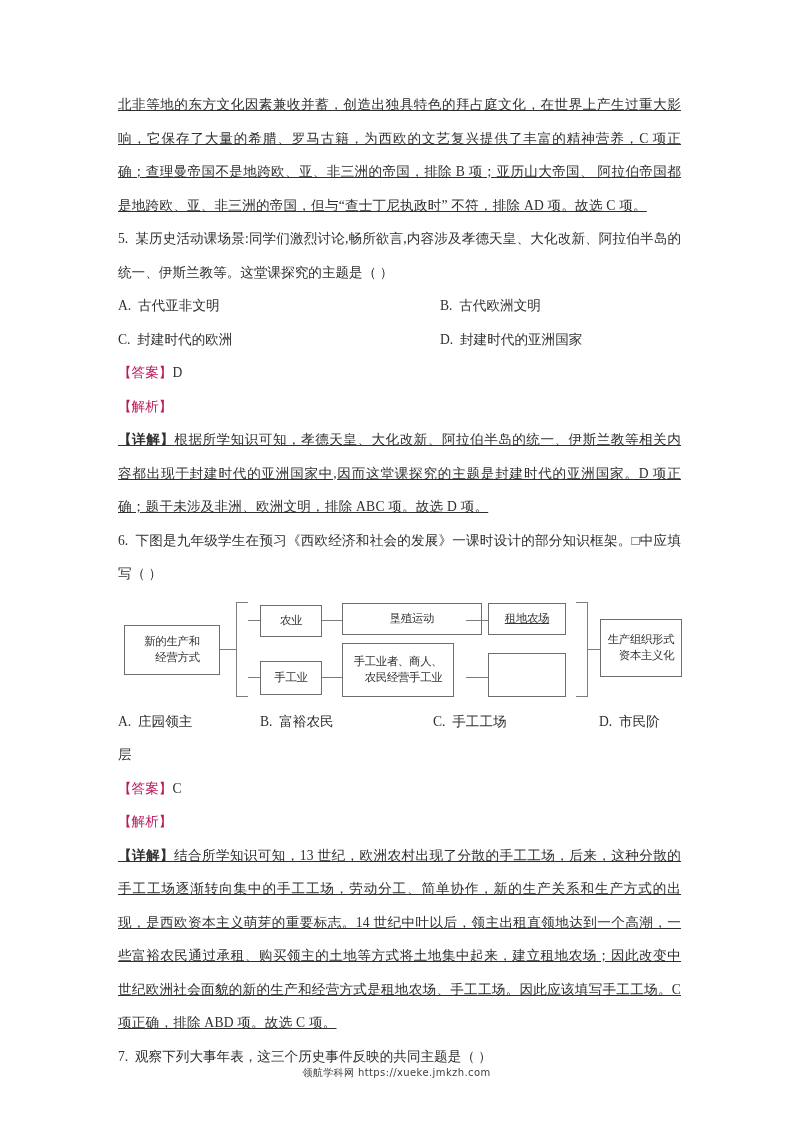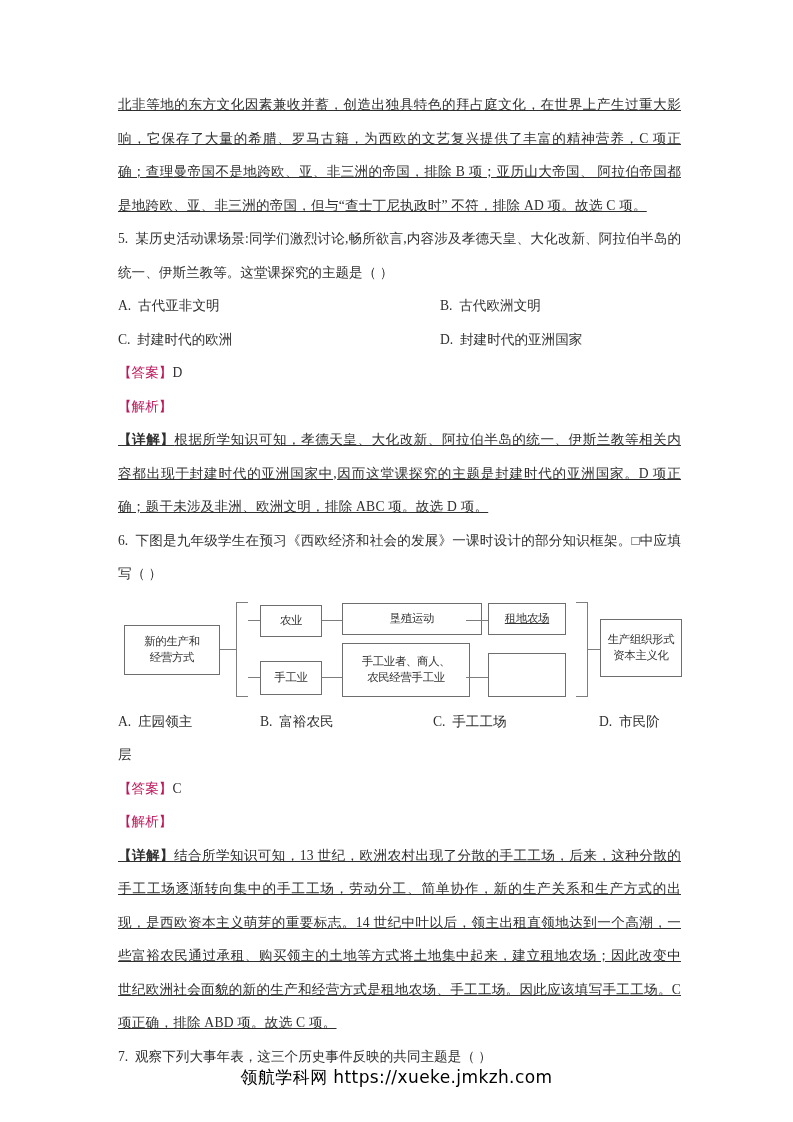--- a/index.html
+++ b/index.html
@@ -103,21 +103,21 @@
     box-sizing: border-box;
     border: 1.3px solid #6e6e6e;
     background: #ffffff;
     font-size: 11.4px;
     line-height: 15.5px;
     color: #333333;
     display: flex;
     flex-direction: column;
     align-items: center;
     justify-content: center;
-    text-align: center;
+    text-align: right;
     font-family: "DejaVu Sans", "Liberation Sans", sans-serif;
     letter-spacing: -0.3px;
     white-space: pre-line;
   }
   .dline {
     position: absolute;
     background: #7d7d7d;
   }
   .dline.h { height: 1.3px; }
 
@@ -133,22 +133,22 @@
     border-left: none;
   }
 
   
   .footer {
     position: absolute;
     left: 0;
     top: 1066px;
     width: 793px;
     text-align: center;
-    font-size: 17px;
-    color: #000000;
+    font-size: 10px;
+    color: #404040;
     font-family: "DejaVu Sans", "Liberation Sans", sans-serif;
     letter-spacing: 0.4px;
   }
 </style>
 </head>
 <body>
 
 <div class="page">
 
   <p class="para">北非等地的东方文化因素兼收并蓄，创造出独具特色的拜占庭文化，在世界上产生过重大影响，它保存了大量的希腊、罗马古籍，为西欧的文艺复兴提供了丰富的精神营养，C 项正确；查理曼帝国不是地跨欧、亚、非三洲的帝国，排除 B 项；亚历山大帝国、 阿拉伯帝国都是地跨欧、亚、非三洲的帝国，但与“查士丁尼执政时” 不符，排除 AD 项。故选 C 项。</p>
@@ -181,21 +181,21 @@
 
     <div class="dbox" style="left:140px; top:8px; width:62px; height:32px;">农业</div>
     <div class="dline h" style="left:128px; top:23px; width:12px;"></div>
 
     <div class="dbox" style="left:140px; top:64px; width:62px; height:34px;">手工业</div>
     <div class="dline h" style="left:128px; top:80px; width:12px;"></div>
 
     <div class="dbox" style="left:222px; top:6px; width:140px; height:32px;">垦殖运动</div>
     <div class="dline h" style="left:202px; top:23px; width:20px;"></div>
 
-    <div class="dbox" style="left:222px; top:46px; width:128px; height:54px;">手工业者、商人、
+    <div class="dbox" style="left:222px; top:46px; width:112px; height:54px;">手工业者、商人、
 农民经营手工业</div>
     <div class="dline h" style="left:202px; top:80px; width:20px;"></div>
 
     <div class="dbox" style="left:368px; top:6px; width:78px; height:32px;text-decoration:underline;">租地农场</div>
     <div class="dline h" style="left:346px; top:23px; width:22px;"></div>
 
     <div class="dbox" style="left:368px; top:56px; width:78px; height:44px;"></div>
     <div class="dline h" style="left:346px; top:80px; width:22px;"></div>
 
     <div class="brace right" style="left:456px; top:5px; width:12px; height:95px;"></div>

